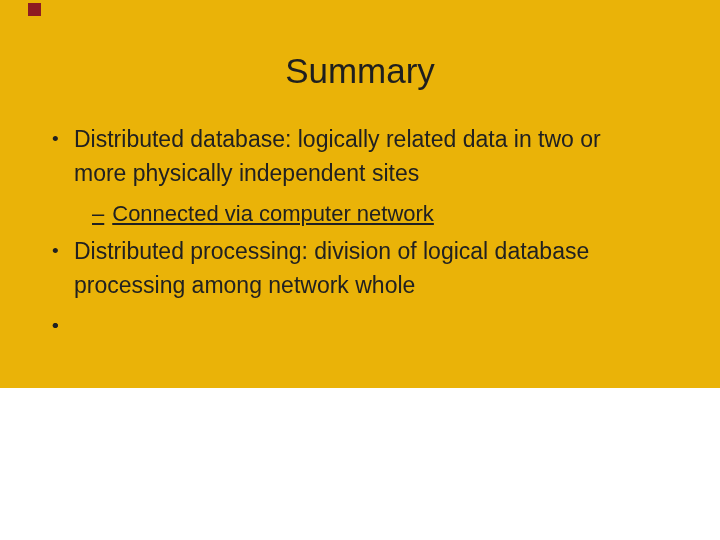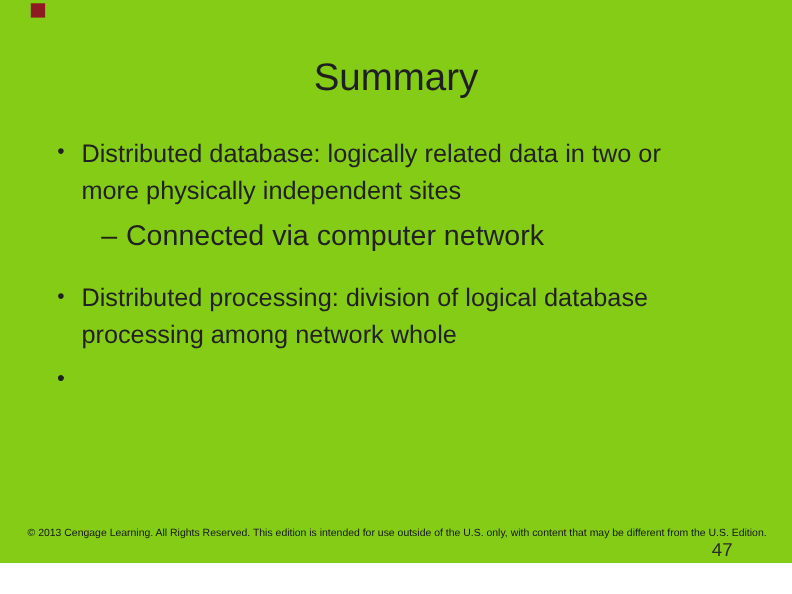--- a/index.html
+++ b/index.html
@@ -1,20 +1,20 @@
 <!DOCTYPE html>
 <html><head>
 <meta charset="utf-8">
 <style>
   html, body { margin: 0; padding: 0; background: #ffffff; }
   .slide {
     position: relative;
     width: 720px;
-    height: 512px;
-    background: #84cc16;
+    height: 388px;
+    background: #eab308;
     overflow: hidden;
     font-family: "Liberation Sans", sans-serif;
     color: #212121;
   }
   .accent-square {
     position: absolute;
     left: 28px;
     top: 3px;
     width: 13px;
     height: 13px;
@@ -48,24 +48,25 @@
   }
   .bullet-l1 .marker {
     position: absolute;
     left: 8px;
     top: 0;
     font-size: 19px;
     line-height: 34px;
     color: #212121;
   }
   .bullet-l2 {
-    margin: 4px 0 22px 48px;
-    font-size: 26px;
+    margin: 4px 0 3px 48px;
+    font-size: 22px;
     line-height: 34px;
     color: #212121;
+    text-decoration: underline;
   }
   .bullet-l2 .dash { margin-right: 8px; }
   .page-number {
     position: absolute;
     left: 600px;
     top: 492px;
     width: 66px;
     text-align: right;
     font-size: 17px;
     line-height: 15px;

